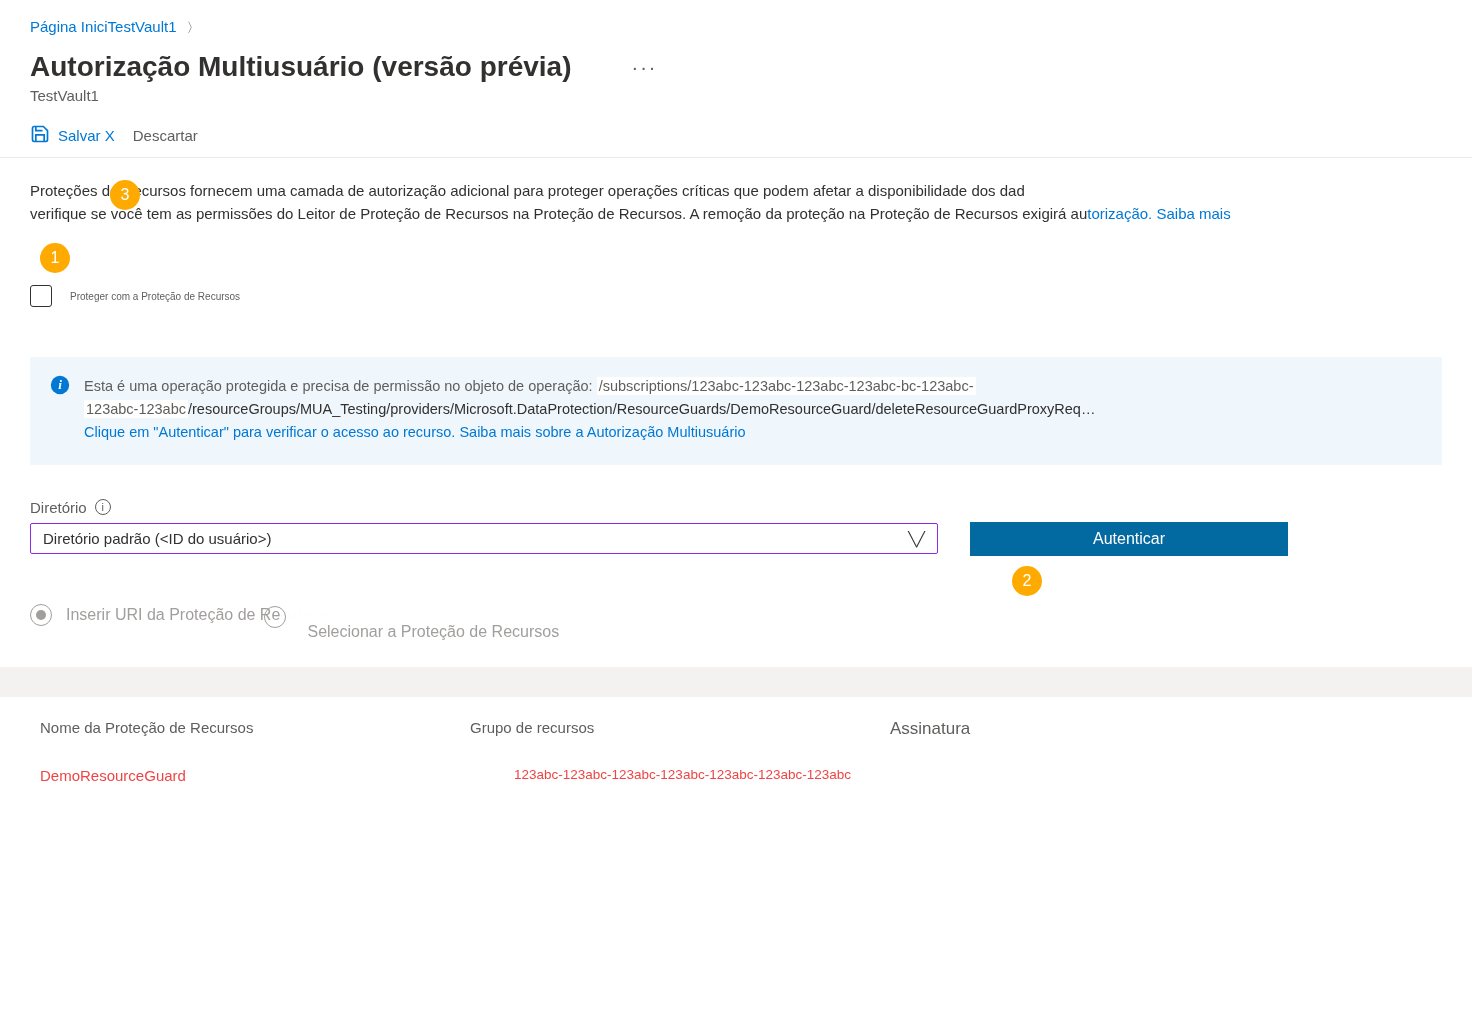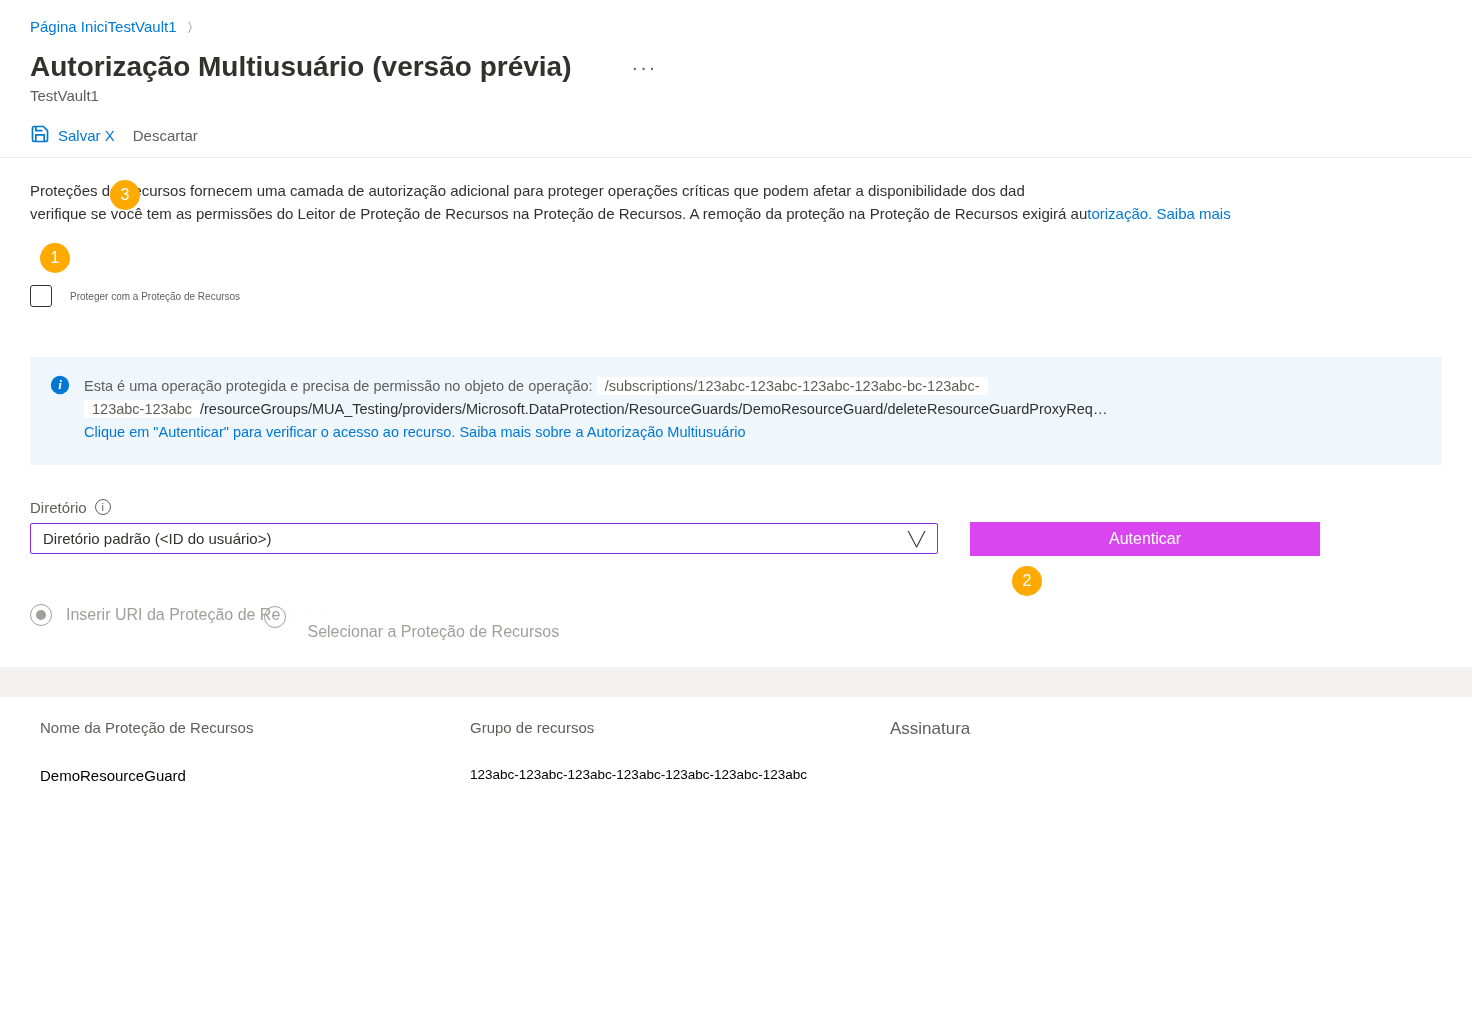--- a/index.html
+++ b/index.html
@@ -99,21 +99,21 @@
     padding: 18px 20px 20px 20px;
     display: flex;
     gap: 14px;
     font-size: 14.5px;
   }
   .info-icon {
     width: 20px; height: 20px;
     flex-shrink: 0;
   }
   .info-text { line-height: 1.6; color: #605e5c; }
-  .info-text .path-sub { background: #fff; padding: 1px 8px; }
+  .info-text .path-sub { background: #fff; padding: 1px 2px; }
   .info-text .path { color: #323130; }
   .info-text .link { color: #0078d4; }
   .form-row {
     padding: 34px 30px 0 30px;
   }
   .field-label {
     font-size: 15px; color: #605e5c;
     display: flex; align-items: center; gap: 8px;
   }
   .info-circ {
@@ -133,25 +133,25 @@
     border-radius: 2px;
     padding: 6px 12px;
     font-size: 15px;
     display: flex;
     justify-content: space-between;
     align-items: center;
     cursor: pointer;
   }
   .sel-chevron { font-size: 14px; }
   .auth-btn {
-    background: #d946ef;
+    background: #0369a1;
     color: #fff;
     border: none;
     padding: 8px 0;
-    width: 350px;
+    width: 318px;
     font-size: 16px;
     cursor: pointer;
   }
   .badge-2 {
     position: absolute;
     right: 400px;
     top: 44px;
   }
   .radio-row {
     padding: 34px 30px 26px 30px;
@@ -177,21 +177,21 @@
     height: 30px;
     background: #f3f2f1;
     margin-top: 0;
   }
   .table-head, .table-row {
     display: flex;
     padding: 22px 40px 10px 40px;
     font-size: 15px;
   }
   .table-head { color: #605e5c; }
-  .table-row { padding-top: 18px; padding-bottom: 18px; color: #000000; }
+  .table-row { padding-top: 18px; padding-bottom: 18px; color: #ef4444; gap: 44px; }
   .col1 { width: 430px; }
   .col2 { width: 420px; }
   .col3 { flex: 1; }
   .table-row .col3 { font-size: 13.5px; }
 </style>
 </head>
 <body>
 
 <div class="container">
 

